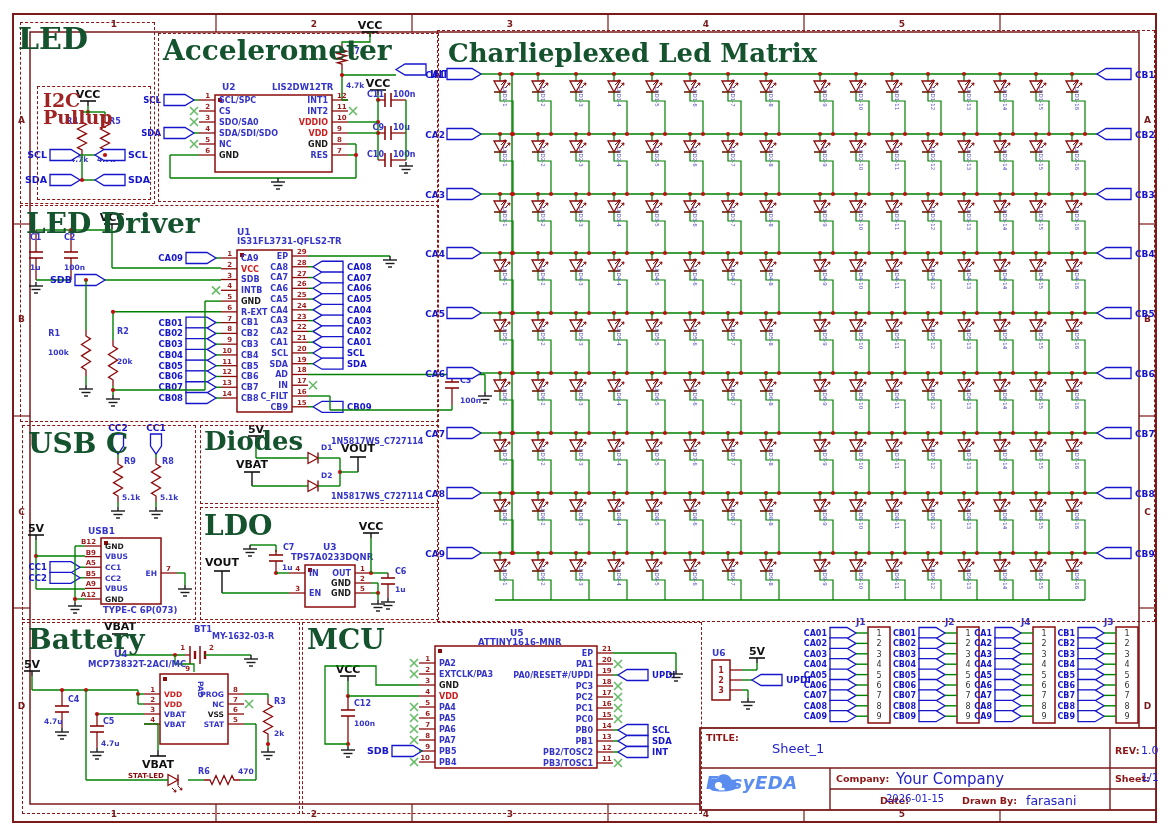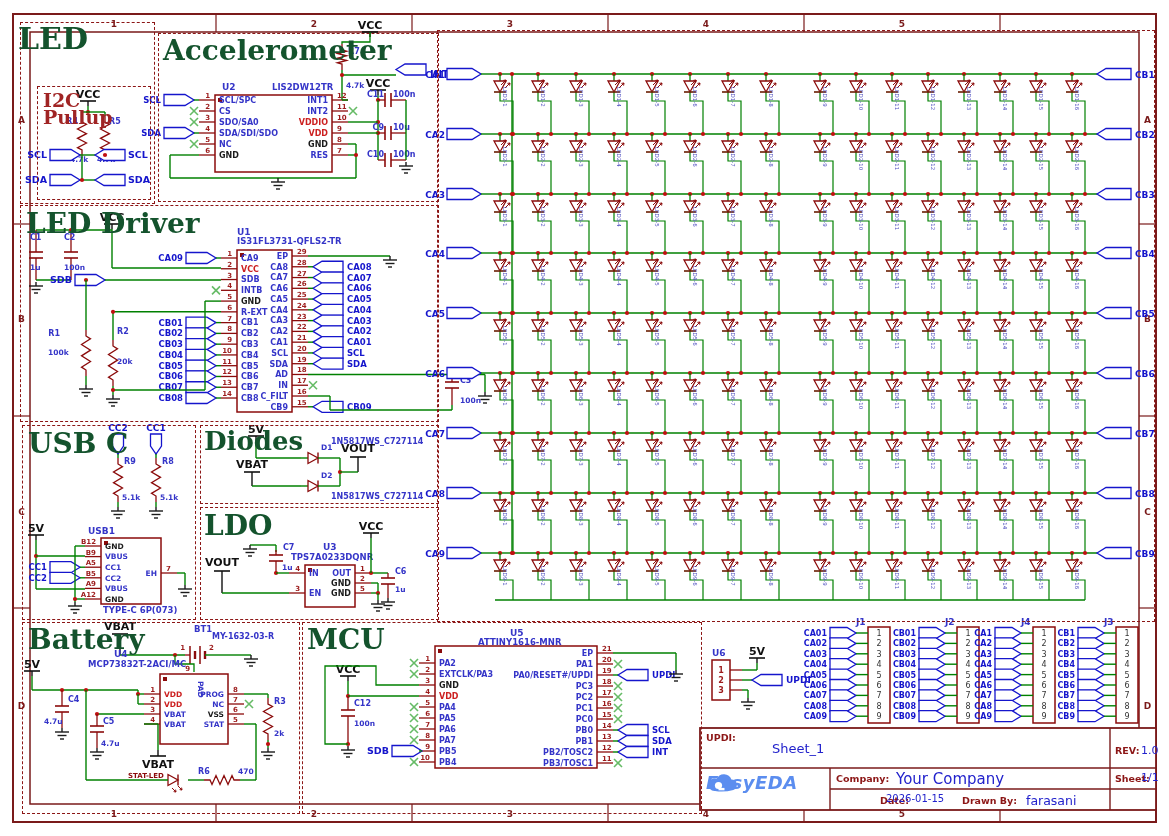--- a/index.html
+++ b/index.html
@@ -2268,22 +2268,23 @@
     <span>I2C</span>
     <span>Pullup</span>
   </div>
   <div class="big-title" style="left:26px;top:207px;font-size:28px">LED Driver</div>
   <div class="big-title" style="left:163px;top:34px;font-size:28px">Accelerometer</div>
   <div class="big-title" style="left:28px;top:427px;font-size:28px">USB C</div>
   <div class="big-title" style="left:204px;top:426px;font-size:26px">Diodes</div>
   <div class="big-title" style="left:204px;top:509px;font-size:28px">LDO</div>
   <div class="big-title" style="left:28px;top:623px;font-size:28px">Battery</div>
   <div class="big-title" style="left:307px;top:623px;font-size:28px">MCU</div>
+  <div class="big-title" style="left:448px;top:38px;font-size:26px">Charlieplexed Led Matrix</div>
 
-  <div class="tb-label" style="left:706px;top:732px">UPDI:</div>
+  <div class="tb-label" style="left:706px;top:732px">TITLE:</div>
   <div class="tb-value" style="left:772px;top:741px;font-size:13px">Sheet_1</div>
   <div class="tb-label" style="left:1115px;top:745px">REV:</div>
   <div class="tb-value" style="left:1141px;top:744px;font-size:11px">1.0</div>
   <div class="tb-label" style="left:836px;top:773px">Company:</div>
   <div class="tb-value" style="left:896px;top:770px;font-size:15px">Your Company</div>
   <div class="tb-label" style="left:1115px;top:773px">Sheet:</div>
   <div class="tb-value" style="left:1141px;top:771px;font-size:11px">1/1</div>
   <div class="tb-label" style="left:880px;top:795px">Date:</div>
   <div class="tb-value" style="left:886px;top:793px;font-size:10px">2026-01-15</div>
   <div class="tb-label" style="left:962px;top:795px">Drawn By:</div>

